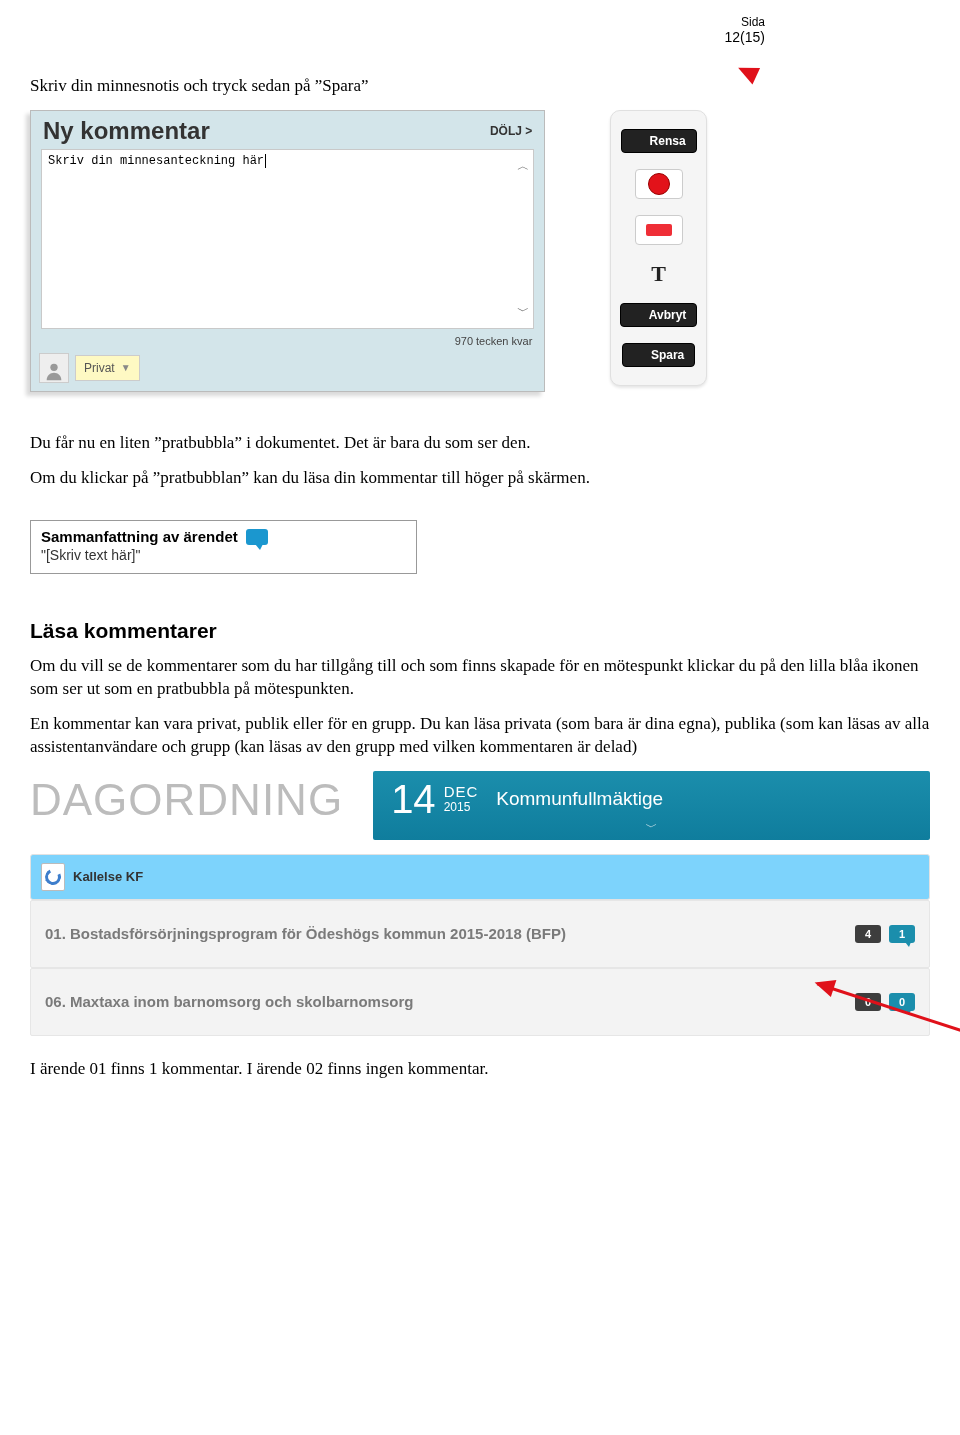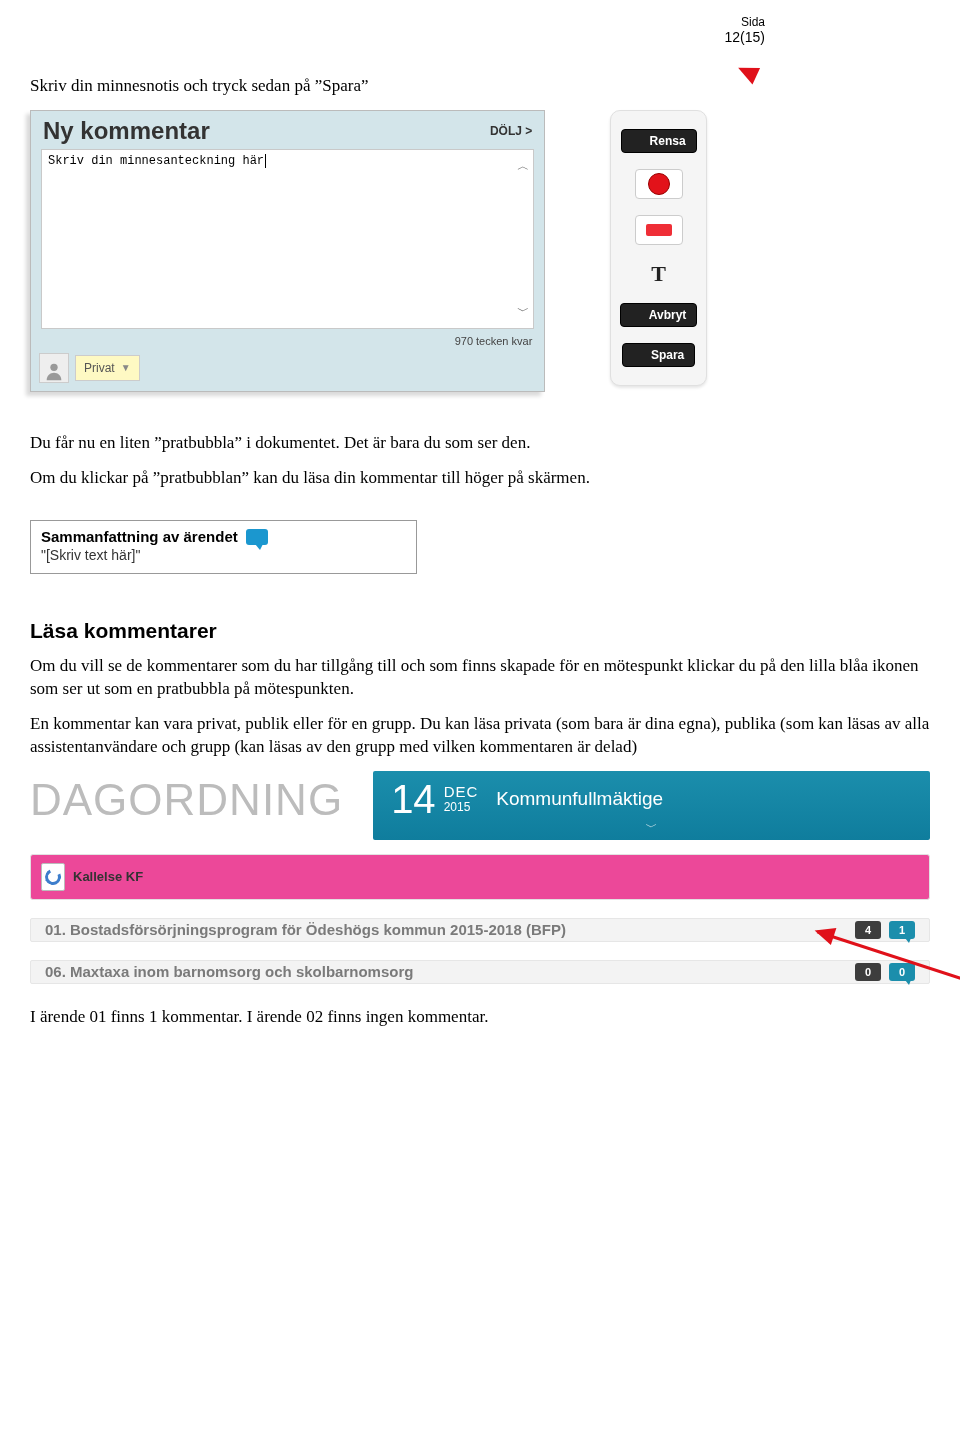--- a/index.html
+++ b/index.html
@@ -131,36 +131,36 @@
     border-radius:2px;
   }
   .mc-day { font-size:40px; font-weight:300; margin-right:8px;}
   .mc-date { display:flex; flex-direction:column; font-size:12px; line-height:1.1; margin-right:18px;}
   .mc-date .m { font-size:15px; letter-spacing:1px;}
   .mc-name { font-size:19px; font-weight:400; flex:1;}
   .mc-chev { text-align:center; width:100%; font-size:12px; opacity:.7; position:absolute; bottom:4px; left:0;}
   .meeting-card { position:relative; padding-bottom:18px;}
 
   .file-row {
-    background:#ec4899; border:1px solid #e2e2e2; border-radius:3px;
+    background:#7dd3fc; border:1px solid #e2e2e2; border-radius:3px;
     margin-top:14px; padding:8px 10px; display:flex; align-items:center; gap:8px;
     font-size:13px; font-weight:bold; color:#333;
   }
   .doc-icon {
     width:22px; height:26px; background:#fff; border:1px solid #bbb; border-radius:2px;
     position:relative;
   }
   .doc-icon::before { content:""; position:absolute; top:5px; left:3px; width:10px; height:10px;
     border:3px solid #3d7ecc; border-top-color:transparent; border-radius:50%;
     transform:rotate(20deg);
   }
 
   .agenda-item {
     background:#f3f3f3; border:1px solid #e6e6e6; border-radius:2px;
-    margin-top:18px; padding:2px 14px;
+    padding:24px 14px;
     display:flex; align-items:center;
     font-size:15px; color:#7a7a7a; font-weight:bold;
   }
   .agenda-item .t { flex:1; }
   .badge {
     min-width:18px; height:18px; border-radius:3px; color:#fff;
     font-size:11px; font-weight:bold; display:flex; align-items:center; justify-content:center;
     padding:0 4px; margin-left:8px; position:relative;
   }
   .badge.dark { background:#3d3d3d;}

